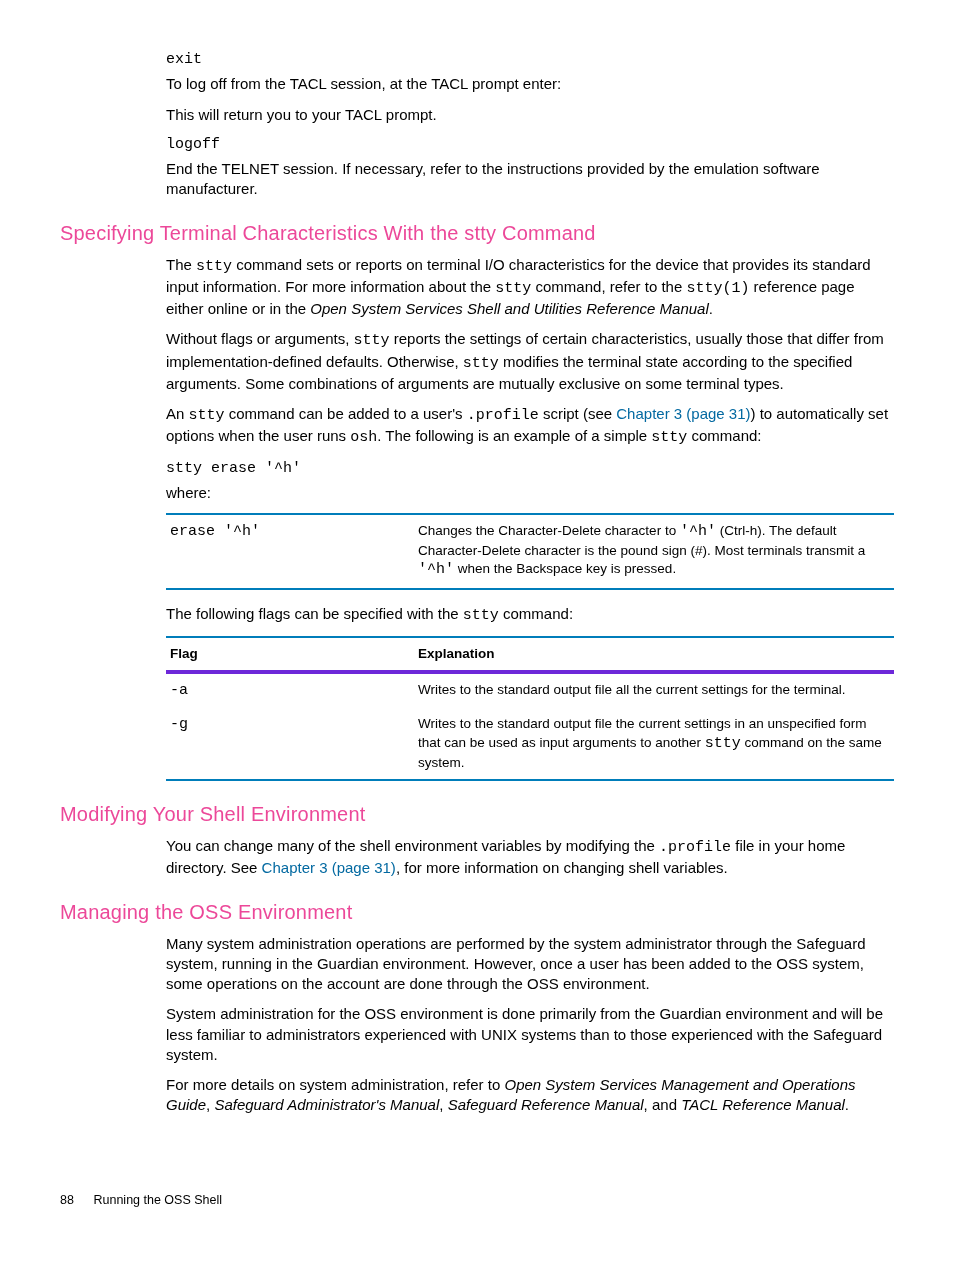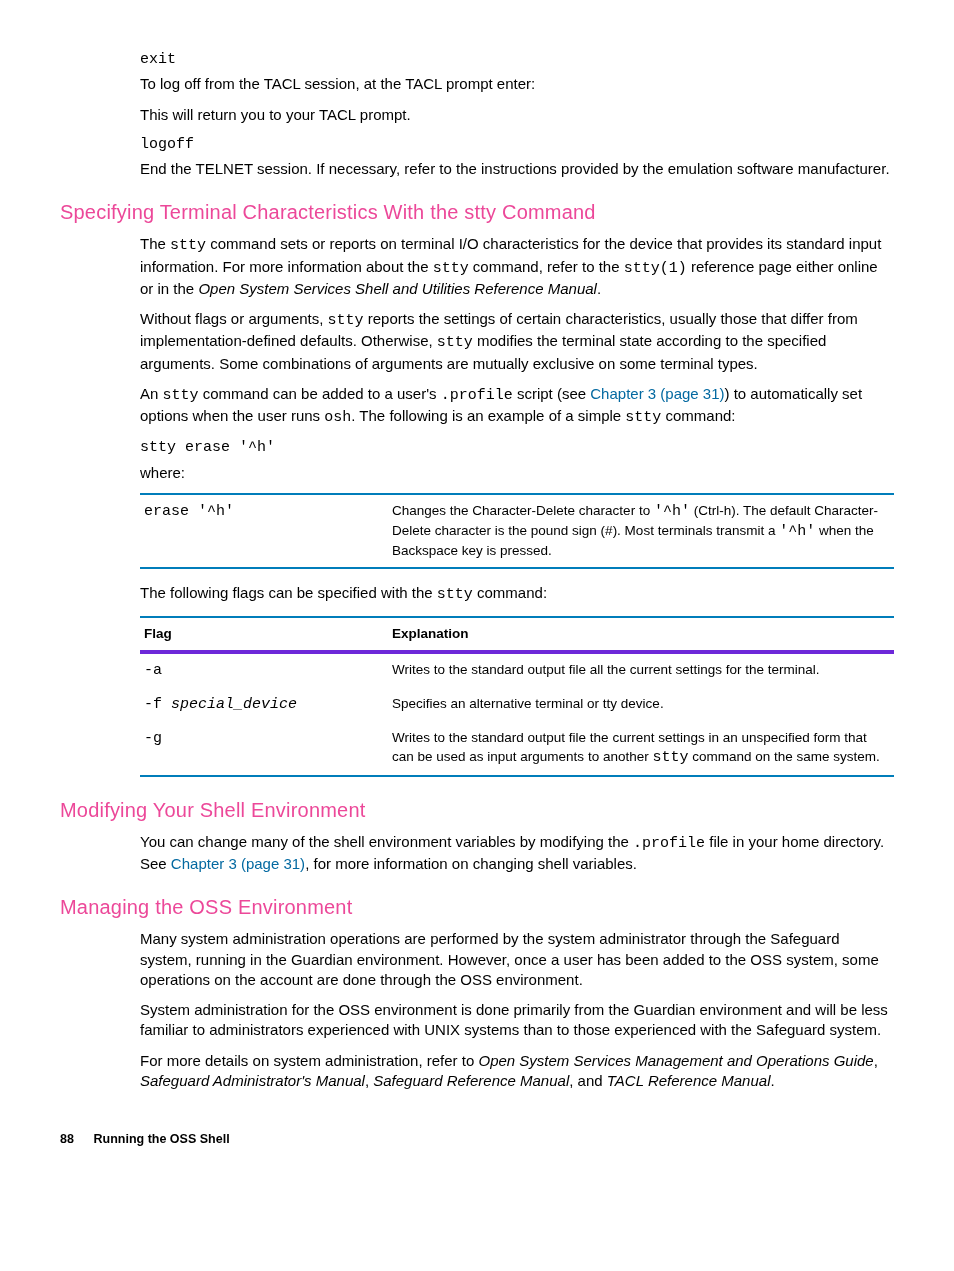--- a/index.html
+++ b/index.html
@@ -4,21 +4,21 @@
 <style>
   body {
     font-family: Arial, Helvetica, sans-serif;
     font-size: 15px;
     color: #000;
     margin: 0;
     padding: 50px 60px 30px 60px;
     width: 834px;
     line-height: 1.35;
   }
-  .content { margin-left: 80px; }
+  .content { margin-left: 106px; }
   h1 {
     font-family: Arial, Helvetica, sans-serif;
     font-weight: normal;
     color: #ec4899;
     font-size: 20px;
     margin: 20px 0 8px 0;
     letter-spacing: 0.2px;
   }
   p { margin: 0 0 10px 0; }
   code, .mono {
@@ -47,23 +47,22 @@
     padding: 7px 4px;
     vertical-align: top;
     text-align: left;
   }
   table.deftable th {
     font-weight: bold;
     border-bottom: 4px solid #6d28d9;
   }
   .col1 { width: 240px; }
   .footer {
-    margin-top: 40px;
+    margin-top: 76px;
     font-size: 12.5px;
-    font-weight: bold;
   }
   .footer .pn { display:inline-block; width: 30px; }
 </style>
 </head>
 <body>
 
 <div class="content">
   <div class="codeblock">exit</div>
   <p>To log off from the TACL session, at the TACL prompt enter:</p>
   <p>This will return you to your TACL prompt.</p>
@@ -103,24 +102,20 @@
   <table class="deftable">
     <tbody>
         <tr class="topborder">
       <th class="col1">Flag</th>
       <th>Explanation</th>
     </tr>
     <tr>
       <td class="mono">-a</td>
       <td>Writes to the standard output file all the current settings for the terminal.</td>
     </tr>
-    <tr>
-      <td class="mono"><span>-f </span><span class="italic">special_device</span></td>
-      <td>Specifies an alternative terminal or tty device.</td>
-    </tr>
     <tr class="botborder">
       <td class="mono">-g</td>
       <td>
         <span>Writes to the standard output file the current settings in an unspecified form that can be used as input arguments to another </span><span class="mono">stty</span><span> command on the same system.</span>
       </td>
     </tr>
   </tbody>
     </table>
 </div>
 

